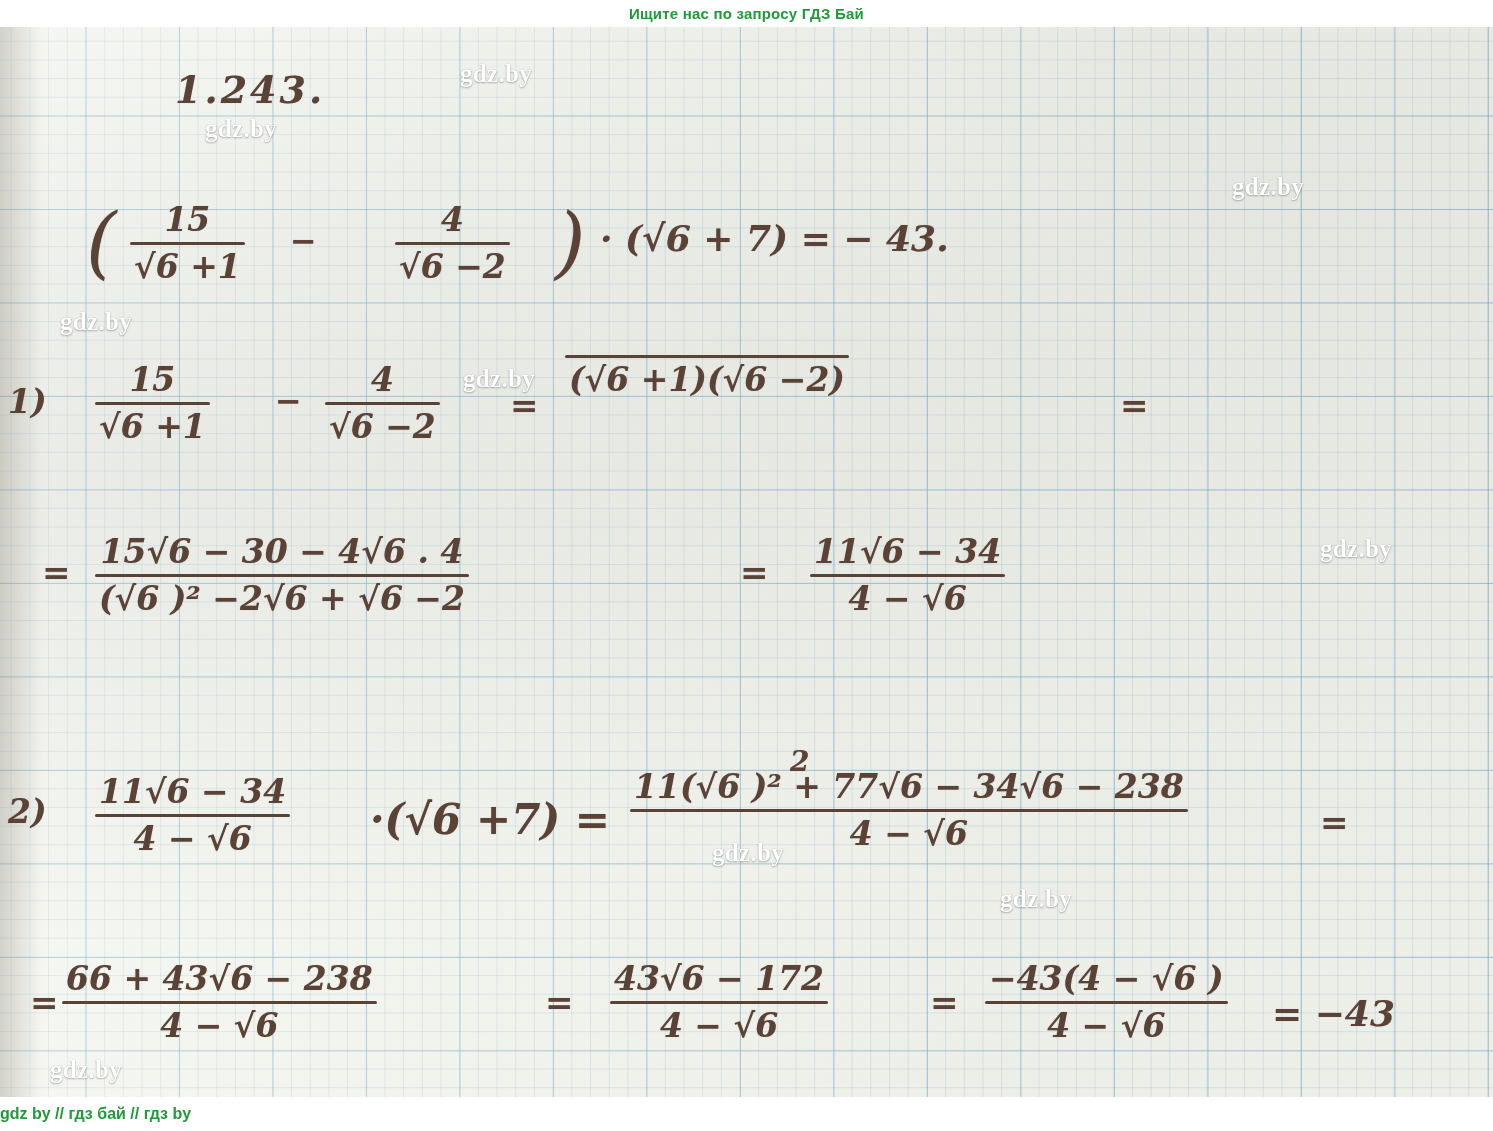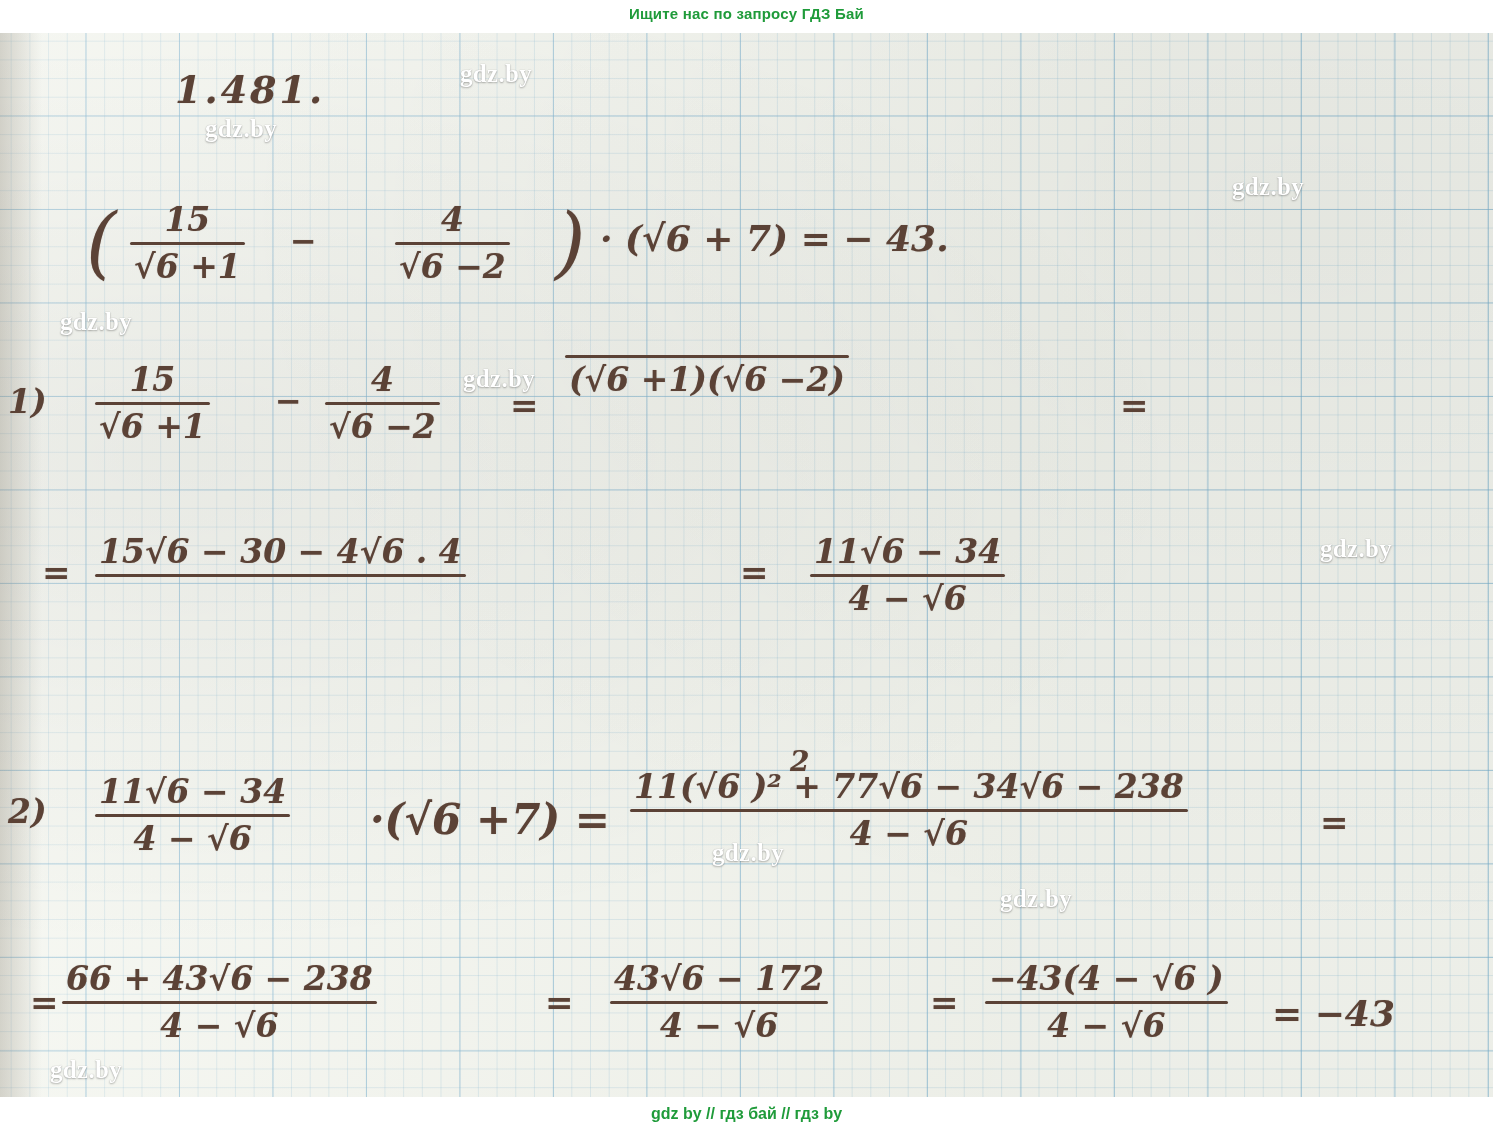--- a/index.html
+++ b/index.html
@@ -18,40 +18,39 @@
   
   #page {
     position: absolute;
     inset: 0;
     background: #fdfdf8;
   }
 
   #header-banner {
     position: absolute;
     top: 0; left: 0; right: 0;
-    height: 33px;
+    height: 27px;
     background: #ffffff;
     text-align: center;
     z-index: 40;
   }
   #header-banner .txt {
     display: inline-block;
     color: #1f9b3a;
     font-size: 15px;
     font-weight: bold;
     line-height: 27px;
     letter-spacing: .2px;
   }
 
   #footer-banner {
     position: absolute;
     bottom: 0; left: 0; right: 0;
     height: 34px;
     background: #ffffff;
-    text-align: center;
     z-index: 40;
   }
   #footer-banner .txt {
     display: inline-block;
     color: #1f9b3a;
     font-size: 16px;
     font-weight: bold;
     line-height: 34px;
   }
 
@@ -150,21 +149,21 @@
 
 <div id="page">
 
   <div id="header-banner">
     <span class="txt">Ищите нас по запросу ГДЗ Бай</span>
   </div>
 
   <div id="sheet">
     <div id="left-edge"></div>
 
-    <div class="hw" style="left:175px; top:40px; font-size:38px; letter-spacing:3px;">1.481.</div>
+    <div class="hw" style="left:175px; top:40px; font-size:38px; letter-spacing:3px;">1.243.</div>
 
     <div class="hw" style="left:86px; top:170px; font-size:78px; font-weight:normal;">(</div>
 
     <div class="frac" style="left:130px; top:173px; font-size:33px;">
       <div class="num">15</div>
       <div class="bar"></div>
       <div class="den">√6 +1</div>
     </div>
 
     <div class="hw" style="left:290px; top:195px; font-size:32px;">−</div>
@@ -202,20 +201,21 @@
       <div class="den">(√6 +1)(√6 −2)</div>
     </div>
 
     <div class="hw" style="left:1120px; top:358px; font-size:34px;">=</div>
 
     <div class="hw" style="left:42px; top:525px; font-size:34px;">=</div>
 
     <div class="frac" style="left:95px; top:505px; font-size:33px;">
       <div class="num">15√6 − 30 − 4√6 . 4</div>
       <div class="bar"></div>
+      <div class="den">(√6 )² −2√6 + √6 −2</div>
     </div>
 
     <div class="hw" style="left:740px; top:525px; font-size:34px;">=</div>
 
     <div class="frac" style="left:810px; top:505px; font-size:33px;">
       <div class="num">11√6 − 34</div>
       <div class="bar"></div>
       <div class="den">4 − √6</div>
     </div>
 

